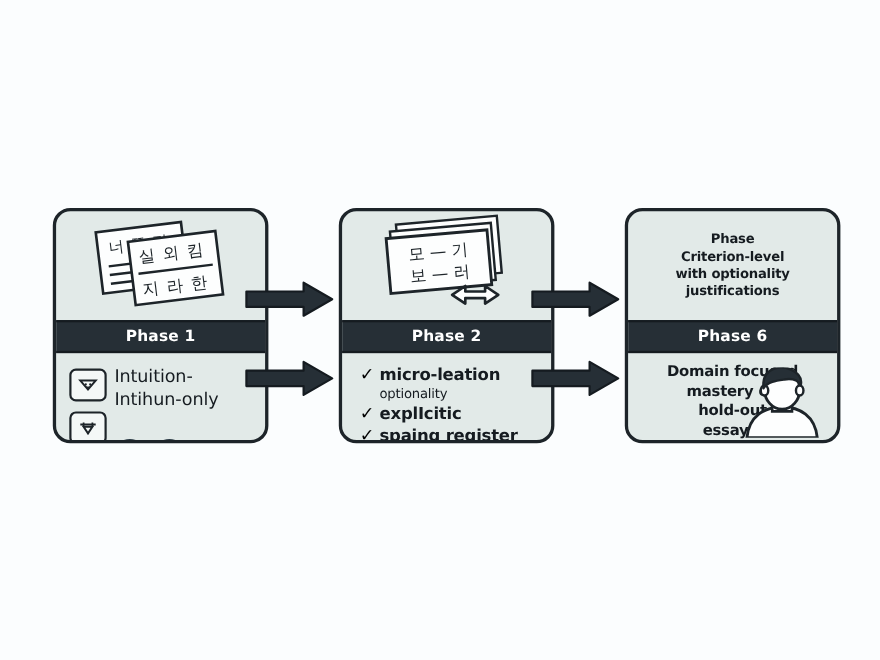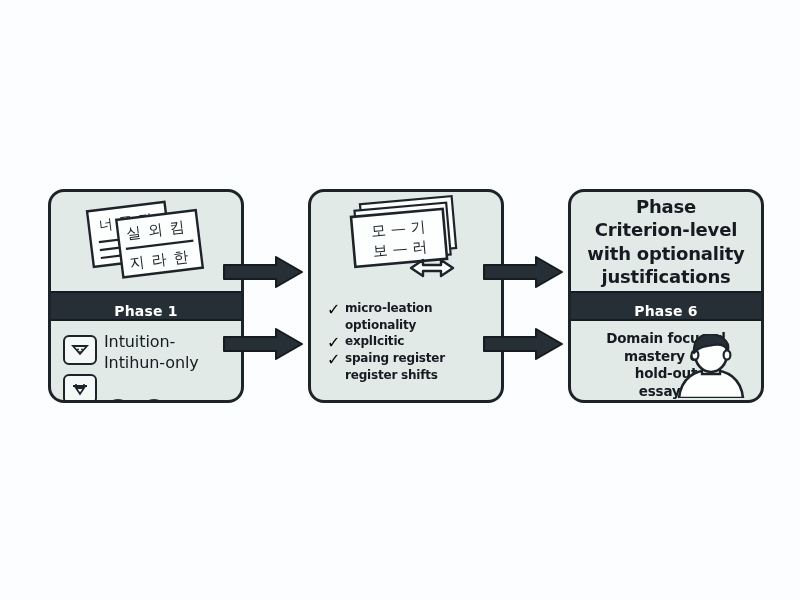--- a/index.html
+++ b/index.html
@@ -47,21 +47,21 @@
     display: flex;
     align-items: center;
     justify-content: center;
     overflow: hidden;
   }
 
   .card-band {
     flex: 0 0 26px;
     background: #262f36;
     display: flex;
-    align-items: flex-end;
+    align-items: center;
     justify-content: center;
     border-top: 2px solid #151b20;
     border-bottom: 2px solid #151b20;
   }
   .card-band span {
     color: #ffffff;
     font-size: 14px;
     font-weight: bold;
     letter-spacing: 0.2px;
     font-family: "DejaVu Sans", sans-serif;
@@ -132,40 +132,40 @@
     gap: 6px;
     margin-bottom: 0px;
   }
   .check-mark {
     flex: 0 0 auto;
     width: 12px;
     line-height: 1;
     padding-top: 1px;
   }
   .check-text {
-    font-size: 12px;
+    font-size: 15px;
     font-weight: bold;
     color: #151b20;
     line-height: 1.33;
     letter-spacing: -0.2px;
   }
   .check-sub {
     font-size: 12px;
-    font-weight: bold;
+    font-weight: normal;
     color: #151b20;
     line-height: 1.33;
     margin-left: 18px;
     letter-spacing: -0.2px;
   }
 
   
   .p3-top-text {
     padding: 0 8px;
     text-align: center;
-    font-size: 18px;
+    font-size: 12px;
     font-weight: bold;
     line-height: 1.30;
     color: #151b20;
     letter-spacing: -0.2px;
   }
   .p3-bottom-text {
     position: absolute;
     left: 0; right: 0;
     top: 9px;
     text-align: center;
@@ -272,20 +272,23 @@
             <text x="88" y="61" text-anchor="middle" font-family="DejaVu Sans, sans-serif" font-size="15" fill="#1d2429">보 — 러</text>
           </g>
 
           <g transform="translate(92,68)">
             <path d="M8 8 L20 0 L20 5 L38 5 L38 0 L50 8 L38 16 L38 11 L20 11 L20 16 Z" fill="#fdfefe" stroke="#1d2429" stroke-width="2.4" stroke-linejoin="round"></path>
           </g>
         </svg>
       </div>
     </div>
 
+    <div class="card-band">
+      <span>Phase 2</span>
+    </div>
 
     <div class="card-bottom">
       <div class="p2-body">
 
         <div class="check-row">
           <span class="check-mark">✓</span>
           <span class="check-text">micro-leation</span>
         </div>
         <div class="check-sub">optionality</div>
 

